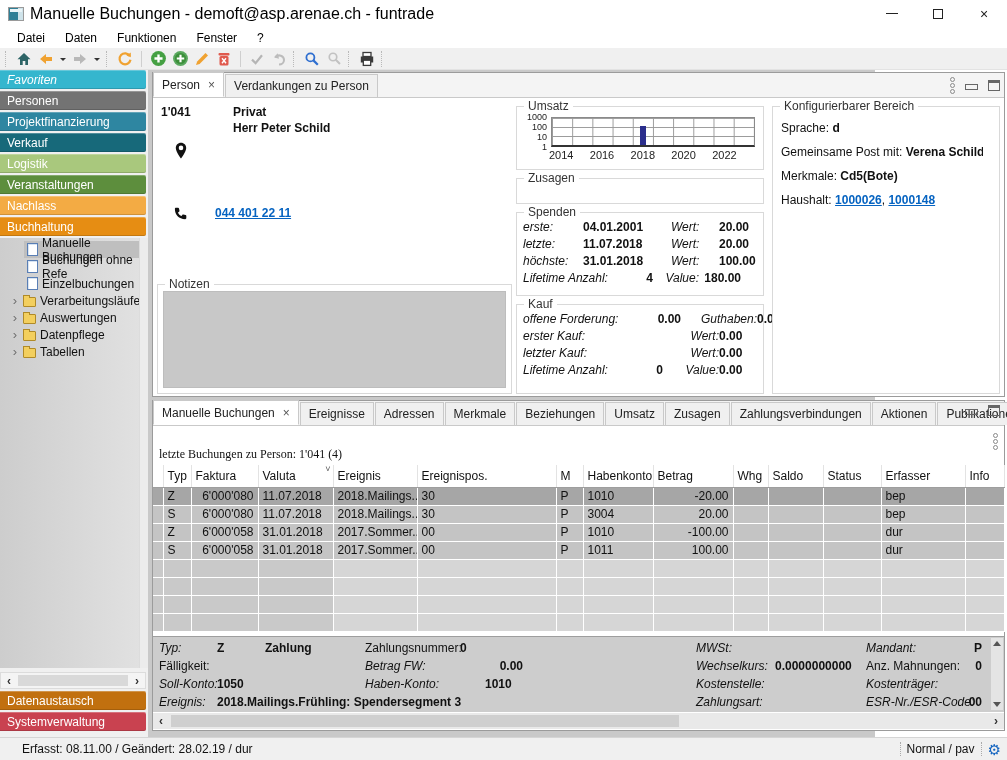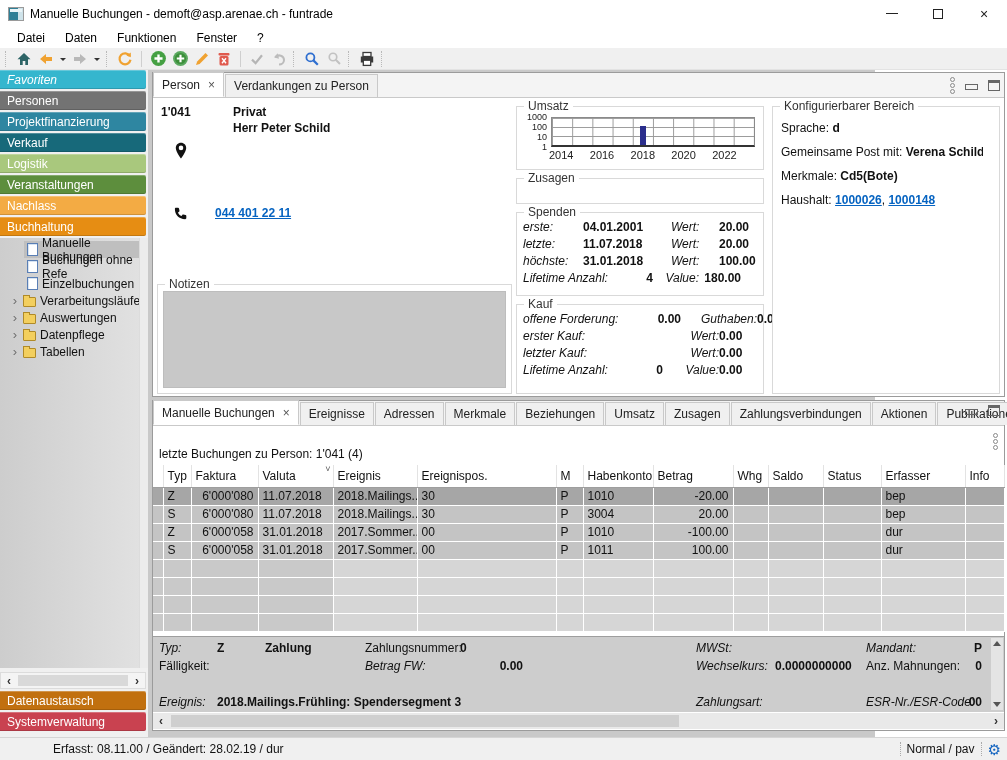--- a/index.html
+++ b/index.html
@@ -3,21 +3,21 @@
 <meta charset="utf-8">
 <style>
   * { margin:0; padding:0; box-sizing:border-box; }
   html,body { width:1007px; height:760px; }
   body { font-family:"Liberation Sans", sans-serif; font-size:12px; color:#111; background:#fff; position:relative; overflow:hidden; }
 
   
   .titlebar { position:absolute; left:0; top:0; width:1007px; height:27px; background:#fff; display:flex; align-items:center; }
   .app-icon { width:16px; height:14px; margin:0 6px 0 8px; border:1px solid #9a9a9a; background:linear-gradient(90deg,#2f7f96 0 62%,#cfe3ea 62% 100%); position:relative; }
   .app-icon:before { content:""; position:absolute; left:1px; top:1px; right:1px; height:3px; background:#eaf4f7; }
-  .win-title { flex:1; font-size:12px; color:#000; }
+  .win-title { flex:1; font-size:16px; color:#000; }
   .win-btns { display:flex; height:100%; }
   .win-btn { width:46px; height:100%; display:flex; align-items:center; justify-content:center; font-size:14px; color:#222; }
   .wb-min { width:12px; height:1px; background:#222; display:block; }
   .wb-max { width:10px; height:10px; border:1px solid #222; display:block; }
 
   
   .menubar { position:absolute; left:0; top:27px; width:1007px; height:21px; background:#fff; display:flex; align-items:center; padding-left:8px; gap:2px; }
   .menu-item { padding:2px 9px; color:#000; }
 
   
@@ -104,21 +104,21 @@
   .rt { text-align:right; }
   .pr22 { padding-right:14px; }
 
   .konfig-line { margin:0 16px 9px 8px; line-height:15px; white-space:nowrap; overflow:hidden; }
   .konfig-line:first-of-type { margin-top:14px; }
   .klink { color:#0563c1; font-weight:bold; text-decoration:underline; }
 
   .notizen-area { position:absolute; left:5px; right:5px; top:6px; bottom:5px; background:#c8c8c8; border:1px solid #bdbdbd; }
 
   
-  .bk-caption { position:absolute; left:6px; top:46px; }
+  .bk-caption { position:absolute; left:6px; top:46px;font-family:Liberation Serif, serif; }
   .bk-dots { position:absolute; right:6px; top:32px; }
   table.grid { position:absolute; left:0; top:64px; width:851px; border-collapse:collapse; table-layout:fixed; }
   table.grid th { font-weight:normal; text-align:left; height:22px; padding:0 4px; background:#fff; border-right:1px solid #e3e3e3; border-bottom:1px solid #9e9e9e; position:relative; white-space:nowrap; overflow:hidden; }
   table.grid td { height:18px; padding:0 4px; border-right:1px solid #fff; border-bottom:1px solid #fff; white-space:nowrap; overflow:hidden; }
   tr.sel td { background:#a6a6a6; }
   tr.data td { background:#c4c4c4; }
   tr.data.sel td { background:#a6a6a6; }
   tr.empty td { background:#d6d6d6; }
   tr.empty td.c0, tr.empty td.c1, tr.empty td.c2, tr.empty td.c3 { background:#c9c9c9; }
   .sort-ind { position:absolute; right:2px; top:-1px; font-size:9px; color:#555; }
@@ -130,21 +130,21 @@
   .detail-vscroll { position:absolute; right:1px; top:237px; width:12px; height:72px; background:#e4e4e4; }
   .tri-up { width:0; height:0; border-left:4px solid transparent; border-right:4px solid transparent; border-bottom:5px solid #555; margin:3px auto 0; }
   .tri-dn { width:0; height:0; border-left:4px solid transparent; border-right:4px solid transparent; border-top:5px solid #555; margin:56px auto 0; }
   .bk-hscroll { position:absolute; left:0; top:312px; width:851px; height:16px; background:#e9e9e9; display:flex; align-items:center; }
   .bk-hscroll .arr { width:16px; text-align:center; color:#333; font-weight:bold; }
   .bk-hscroll .track { flex:1; position:relative; height:100%; }
   .bk-hscroll .thumb { position:absolute; left:2px; top:2px; width:62%; height:12px; background:#cfcfcf; }
 
   
   .statusbar { position:absolute; left:0; top:737px; width:1007px; height:23px; background:#f0f0f0; border-top:1px solid #d5d5d5; display:flex; align-items:center; }
-  .sb-left { padding-left:8px; flex:1;margin-left:45px; }
+  .sb-left { padding-left:22px; flex:1; }
   .sb-right { display:flex; align-items:center; gap:6px; padding-right:6px; }
   .vdot { width:1px; height:14px; border-left:1px dotted #aaa; }
   .gear { color:#1565c0; font-size:15px; line-height:15px; }
 </style>
 </head>
 <body>
 
 <div class="titlebar">
   <span class="app-icon"></span>
   <span class="win-title">Manuelle Buchungen - demoft@asp.arenae.ch - funtrade</span>
@@ -739,20 +739,28 @@
       </div>
       <div class="dline dl2">
         <span class="dpos" style="left:6px">Fälligkeit:</span>
         <span class="dpos ital" style="left:212px">Betrag FW:</span>
         <span class="dpos bold rt" style="left:300px;width:70px">0.00</span>
         <span class="dpos ital" style="left:543px">Wechselkurs:</span>
         <span class="dpos bold" style="left:622px">0.0000000000</span>
         <span class="dpos" style="left:713px">Anz. Mahnungen:</span>
         <span class="dpos bold" style="right:22px">0</span>
       </div>
+      <div class="dline dl3">
+        <span class="dpos ital" style="left:6px">Soll-Konto:</span>
+        <span class="dpos bold" style="left:64px">1050</span>
+        <span class="dpos ital" style="left:212px">Haben-Konto:</span>
+        <span class="dpos bold" style="left:332px">1010</span>
+        <span class="dpos ital" style="left:543px">Kostenstelle:</span>
+        <span class="dpos ital" style="left:713px">Kostenträger:</span>
+      </div>
       <div class="dline dl4">
         <span class="dpos ital" style="left:6px">Ereignis:</span>
         <span class="dpos bold" style="left:64px">2018.Mailings.Frühling: Spendersegment 3</span>
         <span class="dpos ital" style="left:543px">Zahlungsart:</span>
         <span class="dpos ital" style="left:713px">ESR-Nr./ESR-Code:</span>
         <span class="dpos bold" style="right:22px">00</span>
       </div>
     </div>
     <div class="detail-vscroll">
       <div class="tri-up"></div>

